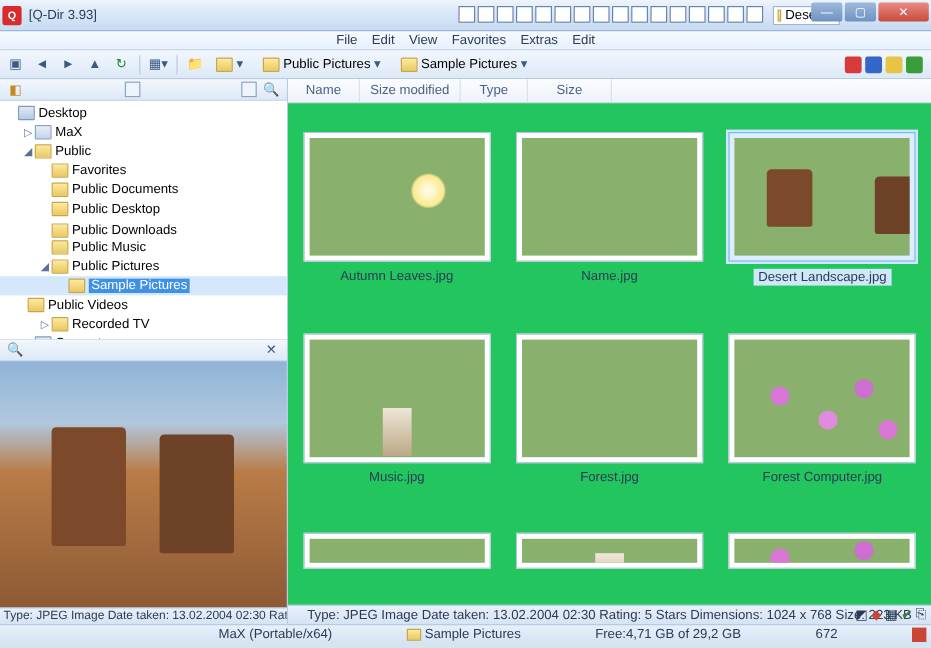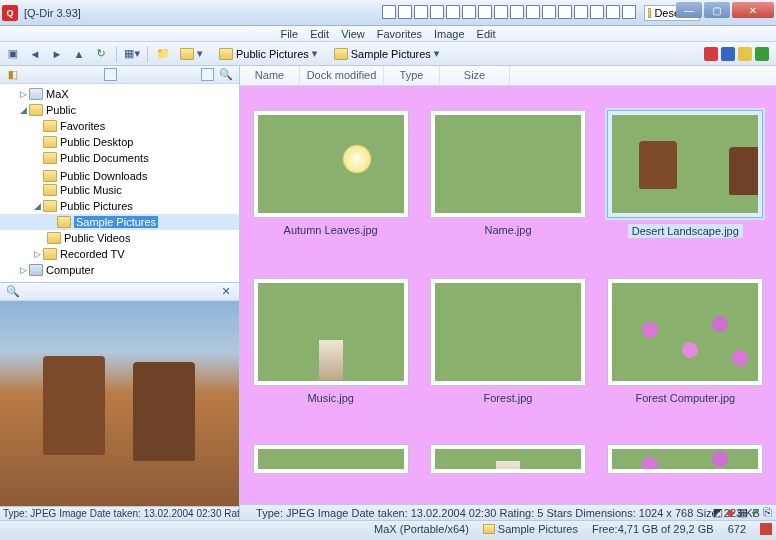--- a/index.html
+++ b/index.html
@@ -52,36 +52,36 @@
 
 .preview-hdr { height: 18px; background: linear-gradient(#f2f7fd,#dde9f7); border-bottom: 1px solid #cbd9ec; display:flex; align-items:center; padding:0 4px; }
 .preview-img { flex: 1; background:#e6c9a2; position:relative; overflow:hidden; }
 .prev-status { height: 14px; background: linear-gradient(#e8f0fa,#d5e3f4); border-top:1px solid #b7cbe3; font-size:10px; padding:0 3px; display:flex; align-items:center; color:#2a3b55; overflow:hidden; white-space:nowrap; }
 
 
 .col-hdr { height: 20px; border-bottom: 1px solid #d0dbe9; display: flex; background: linear-gradient(#fbfcfe,#eef3fa); text-align: center; }
 .col-hdr div { border-right: 1px solid #d8e2ef; padding: 3px 6px; color: #4a6289; }
 
 
-.grid { flex: 1; overflow-y: auto; overflow-x:hidden; background: #f0abfc; padding: 24px 2px 0 2px; }
+.grid { flex: 1; overflow-y: auto; overflow-x:hidden; background: #22c55e; padding: 24px 2px 0 2px; }
 .grid-row { display: flex; justify-content: space-around; margin-bottom: 40px; }
 .thumb { width: 162px; display: flex; flex-direction: column; align-items: center; gap: 6px; cursor: default; }
 .thumb .frame { width: 156px; height: 108px; border: 1px solid #b8c6d9; background: #fff; padding: 4px; display:flex; }
 .thumb.selected .frame { border: 1px solid #7db7ea; background: #dceefd; box-shadow: 0 0 0 2px #cfe6fb; }
 .thumb .img { flex:1; background:#8ab06e; position:relative; overflow:hidden; }
 .thumb .caption { color: #2a3b55; }
 .thumb.selected .caption { background: #cfe6fb; padding: 1px 4px; }
 
 
 .grid-info { height: 16px; background: linear-gradient(#e8f0fa,#d5e3f4); border-top:1px solid #b7cbe3; font-size:10px; display:flex; align-items:center; justify-content:center; color:#2a3b55; }
 .grid-info-tools { position:absolute; right: 4px; display:flex; gap:3px; }
 
 
 .statusbar { height: 16px; background: linear-gradient(#e8f0fa,#d5e3f4); border-top:1px solid #b7cbe3; display:flex; align-items:center; font-size:10px; color:#2a3b55; padding: 0 4px; gap: 14px; }
-.statusbar .cell { display:flex; align-items:center; gap:3px; }
+.statusbar .cell { display:flex; align-items:center; gap:3px;margin-left:48px; }
 .sb-ficon { width: 12px; height: 10px; background: linear-gradient(#fde9a0,#e9c862); border: 1px solid #c9a742; }
 
 
 .scene-autumn { background: linear-gradient(180deg,#dcecf4 0%,#f4f1de 35%,#caa24d 55%,#6e6a3e 100%); }
 .scene-creek { background: linear-gradient(180deg,#c7dff0 0%,#9fb3c6 28%,#789a56 50%,#4d6e36 100%); }
 .scene-desert { background: linear-gradient(180deg,#8fb4d7 0%,#b0c8de 25%,#b97c47 45%,#8d5a35 100%); }
 .scene-dock { background: linear-gradient(180deg,#1b3f80 0%,#2a63b6 40%,#c2e5f3 58%,#2a567a 62%,#0f2646 100%); }
 .scene-forest { background: linear-gradient(180deg,#0c220c 0%,#163d17 40%,#3d6a2b 70%,#6a7a43 100%); }
 .scene-flowers { background: linear-gradient(180deg,#1c3c18 0%,#2b5323 50%,#355c27 100%); }
 .scene-flowers::after { content:""; position:absolute; left:20%; top:40%; width:16px; height:16px; background:#d877d6; border-radius:50%; box-shadow: 40px 20px 0 #e08ae0, 70px -6px 0 #cf6ed2, 90px 28px 0 #d877d6; }
@@ -122,21 +122,21 @@
     <div class="win-btn win-max">▢</div>
     <div class="win-btn win-close">✕</div>
   </div>
 </div>
 
 <div class="menubar">
   <span>File</span>
   <span>Edit</span>
   <span>View</span>
   <span>Favorites</span>
-  <span>Image</span>
+  <span>Extras</span>
   <span>Edit</span>
 </div>
 
 <div class="toolbar">
   <div class="tb-btn">▣</div>
   <div class="tb-btn">◄</div>
   <div class="tb-btn">►</div>
   <div class="tb-btn">▲</div>
   <div class="tb-btn" style="color:#2c8a2c;">↻</div>
   <div class="tb-sep"></div>
@@ -167,66 +167,71 @@
 
 <div class="main">
   <div class="left-col">
     <div class="tree-hdr">
       <div class="tb-btn" style="color:#c48a20;">◧</div>
       <div class="sq"></div>
       <div class="sq"></div>
       <div class="tb-btn">🔍</div>
     </div>
     <div class="tree" id="tree">
+        <div class="tree-row" style="padding-left: 4px;">
+          <span class="twisty"></span>
+          <span class="ticon comp"></span>
+          <span class="tlabel">Desktop</span>
+        </div>
         <div class="tree-row" style="padding-left: 18px;">
           <span class="twisty">▷</span>
           <span class="ticon drive"></span>
           <span class="tlabel">MaX</span>
         </div>
         <div class="tree-row" style="padding-left: 18px;">
           <span class="twisty">◢</span>
           <span class="ticon "></span>
           <span class="tlabel">Public</span>
         </div>
         <div class="tree-row" style="padding-left: 32px;">
           <span class="twisty"></span>
           <span class="ticon "></span>
           <span class="tlabel">Favorites</span>
         </div>
         <div class="tree-row" style="padding-left: 32px;">
           <span class="twisty"></span>
           <span class="ticon "></span>
+          <span class="tlabel">Public Documents</span>
+        </div>
+        <div class="tree-row" style="padding-left: 32px;">
+          <span class="twisty"></span>
+          <span class="ticon "></span>
           <span class="tlabel">Public Desktop</span>
         </div>
-        <div class="tree-row" style="padding-left: 32px;">
-          <span class="twisty"></span>
-          <span class="ticon "></span>
-          <span class="tlabel">Public Documents</span>
-        </div>
         <div class="tree-row" style="padding-left: 32px; align-items: flex-end;">
           <span class="twisty"></span>
           <span class="ticon "></span>
           <span class="tlabel">Public Downloads</span>
         </div>
         <div class="tree-row" style="padding-left: 32px;">
           <span class="twisty"></span>
           <span class="ticon "></span>
           <span class="tlabel">Public Music</span>
         </div>
         <div class="tree-row" style="padding-left: 32px;">
           <span class="twisty">◢</span>
           <span class="ticon "></span>
           <span class="tlabel">Public Pictures</span>
         </div>
         <div class="tree-row selected" style="padding-left: 46px;">
           <span class="twisty"></span>
           <span class="ticon "></span>
           <span class="tlabel">Sample Pictures</span>
         </div>
-        <div class="tree-row" style="padding-left: 36px;">
+        <div class="tree-row" style="padding-left: 12px;">
           <span class="twisty"></span>
           <span class="ticon "></span>
           <span class="tlabel">Public Videos</span>
         </div>
         <div class="tree-row" style="padding-left: 32px;">
           <span class="twisty">▷</span>
           <span class="ticon "></span>
           <span class="tlabel">Recorded TV</span>
         </div>
         <div class="tree-row" style="padding-left: 18px;">
@@ -242,21 +247,21 @@
         <div class="tb-btn" style="margin-left:auto;">✕</div>
       </div>
       <div class="preview-img scene-desert"></div>
     </div>
     <div class="prev-status">Type: JPEG Image Date taken: 13.02.2004 02:30 Rating: 5 Stars Dimensions: 1024 x 768 Size: 223 KB</div>
   </div>
 
   <div class="right-col" style="position:relative;">
     <div class="col-hdr">
       <div style="width:60px">Name</div>
-      <div style="width:84px">Dock modified</div>
+      <div style="width:84px">Size modified</div>
       <div style="width:56px">Type</div>
       <div style="width:70px">Size</div>
     </div>
     <div class="grid" id="grid">
         <div class="grid-row">
           <div class="thumb">
             <div class="frame">
               <div class="img scene-autumn"></div>
             </div>
             <div class="caption">Autumn Leaves.jpg</div>

